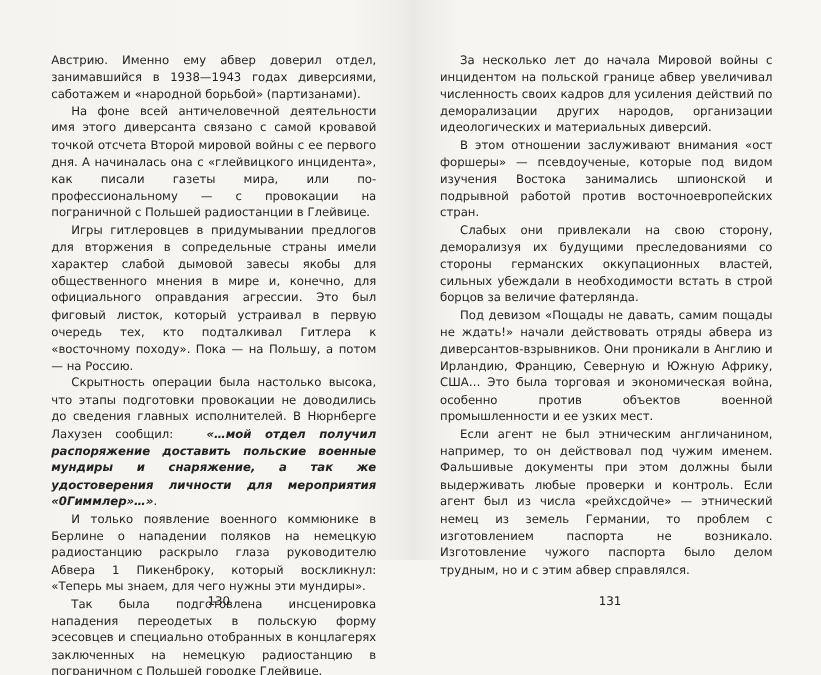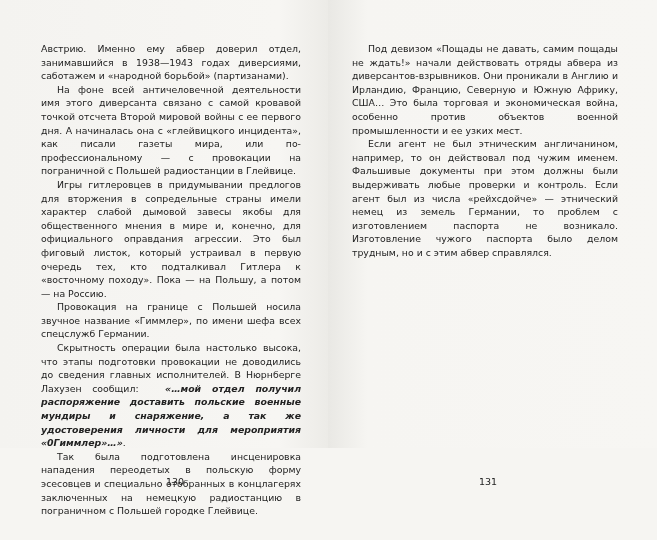--- a/index.html
+++ b/index.html
@@ -20,28 +20,31 @@
 </style>
 </head>
 <body>
 
 <div class="spread">
   <div class="page left">
     <div class="text">
       <p class="noindent">Австрию. Именно ему абвер доверил отдел, занимавшийся в 1938—1943 годах диверсиями, саботажем и «народной борьбой» (партизанами).</p>
       <p>На фоне всей античеловечной деятельности имя этого диверсанта связано с самой кровавой точкой отсчета Второй мировой войны с ее первого дня. А начиналась она с «глейвицкого инцидента», как писали газеты мира, или по-профессиональному — с провокации на пограничной с Польшей радиостанции в Глейвице.</p>
       <p>Игры гитлеровцев в придумывании предлогов для вторжения в сопредельные страны имели характер слабой дымовой завесы якобы для общественного мнения в мире и, конечно, для официального оправдания агрессии. Это был фиговый листок, который устраивал в первую очередь тех, кто подталкивал Гитлера к «восточному походу». Пока — на Польшу, а потом — на Россию.</p>
-      <p>Провокация на границе с Польшей носила звучное название «Гиммлер», по имени шефа всех спецслужб Германии.</p>
       <p><span>Скрытность операции была настолько высока, что этапы подготовки провокации не доводились до сведения главных исполнителей. В Нюрнберге Лахузен сообщил: </span><em>«…мой отдел получил распоряжение доставить польские военные мундиры и снаряжение, а так же удостоверения личности для мероприятия «0Гиммлер»…»</em><span>.</span></p>
+      <p>И только появление военного коммюнике в Берлине о нападении поляков на немецкую радиостанцию раскрыло глаза руководителю Абвера 1 Пикенброку, который воскликнул: «Теперь мы знаем, для чего нужны эти мундиры».</p>
       <p>Так была подготовлена инсценировка нападения переодетых в польскую форму эсесовцев и специально отобранных в концлагерях заключенных на немецкую радиостанцию в пограничном с Польшей городке Глейвице.</p>
 
     </div>
     <div class="pagenum">130</div>
   </div>
 
   <div class="page right">
     <div class="text">
+      <p>За несколько лет до начала Мировой войны с инцидентом на польской границе абвер увеличивал численность своих кадров для усиления действий по деморализации других народов, организации идеологических и материальных диверсий.</p>
+      <p>В этом отношении заслуживают внимания «ост форшеры» — псевдоученые, которые под видом изучения Востока занимались шпионской и подрывной работой против восточноевропейских стран.</p>
+      <p>Слабых они привлекали на свою сторону, деморализуя их будущими преследованиями со стороны германских оккупационных властей, сильных убеждали в необходимости встать в строй борцов за величие фатерлянда.</p>
       <p>Под девизом «Пощады не давать, самим пощады не ждать!» начали действовать отряды абвера из диверсантов-взрывников. Они проникали в Англию и Ирландию, Францию, Северную и Южную Африку, США… Это была торговая и экономическая война, особенно против объектов военной промышленности и ее узких мест.</p>
       <p>Если агент не был этническим англичанином, например, то он действовал под чужим именем. Фальшивые документы при этом должны были выдерживать любые проверки и контроль. Если агент был из числа «рейхсдойче» — этнический немец из земель Германии, то проблем с изготовлением паспорта не возникало. Изготовление чужого паспорта было делом трудным, но и с этим абвер справлялся.</p>
     </div>
     <div class="pagenum">131</div>
   </div>
 </div>
 
 </body></html>

